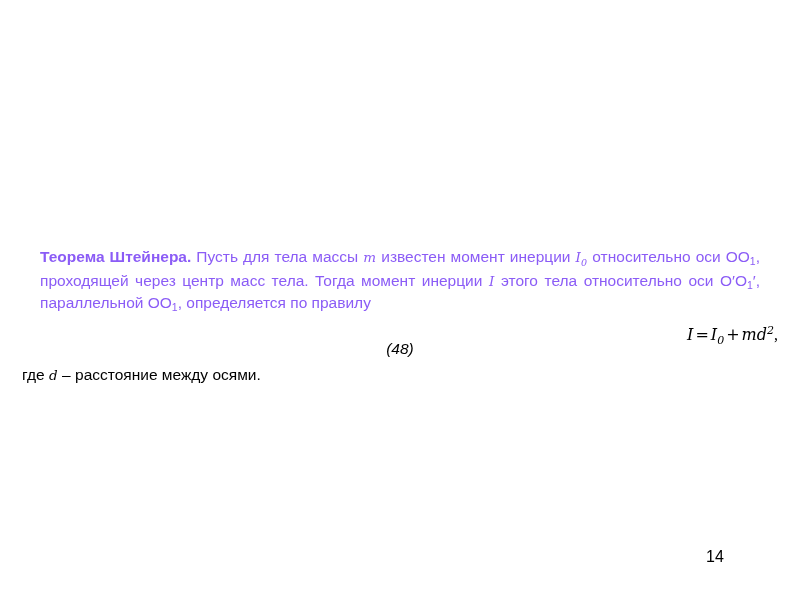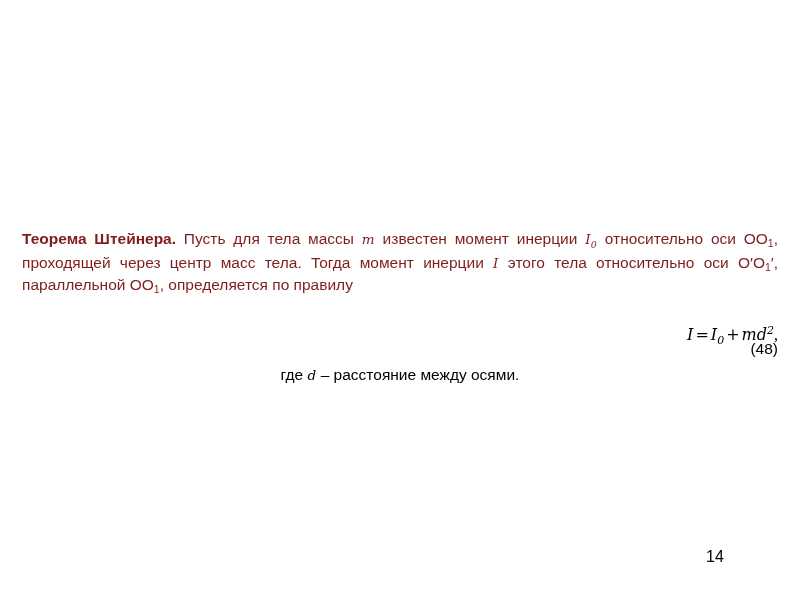--- a/index.html
+++ b/index.html
@@ -26,22 +26,22 @@
     position: absolute;
     left: 22px;
     top: 228px;
     width: 756px;
   }
   .para {
     font-size: 15.5px;
     line-height: 1.47;
     text-align: justify;
     text-justify: inter-word;
-    margin: 0;
-    color: #7f1d1d;
+    margin: 18px;
+    color: #8b5cf6;
   }
   .bold {
     font-weight: bold;
   }
   .mathit {
     font-family: "DejaVu Serif", serif;
     font-style: italic;
     font-size: 13.5px;
     letter-spacing: 0.2px;
   }
@@ -83,31 +83,32 @@
   }
   .formula .comma {
     font-style: normal;
     font-family: "Liberation Serif", serif;
   }
   .eq-number {
     position: absolute;
     left: 0;
     top: 112px;
     width: 756px;
-    text-align: right;
+    text-align: center;
     font-size: 15.5px;
     font-family: "Liberation Sans", sans-serif;
+    font-style: italic;
   }
   .tail-line {
     position: absolute;
     left: 0;
     top: 138px;
     width: 756px;
     font-size: 15.5px;
-    text-align: center;
+    text-align: left;
   }
   .page-number {
     position: absolute;
     left: 706px;
     top: 548px;
     font-size: 16px;
     font-family: "Liberation Sans", sans-serif;
     color: #000;
   }
 </style>

